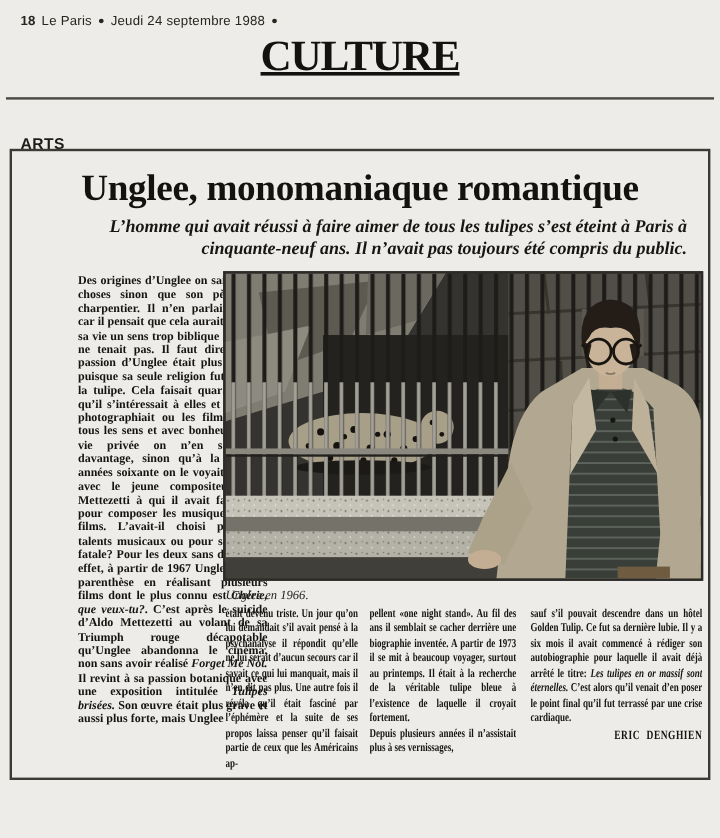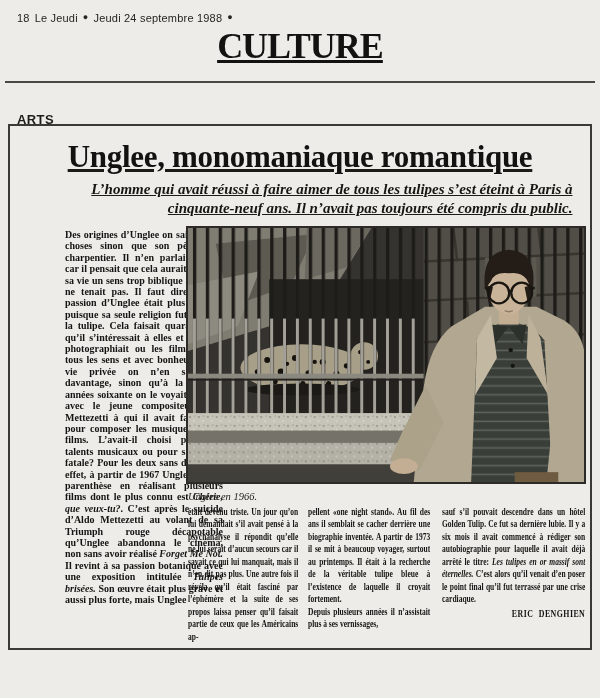--- a/index.html
+++ b/index.html
@@ -8,40 +8,39 @@
     position:relative; width:600px; height:698px;
     background:#edece8; overflow:hidden;
     font-family:"Liberation Serif", serif; color:#1c1b18;
   }
   
   .dateline {
     position:absolute; left:17px; top:12px;
     font-family:"Liberation Sans", sans-serif; font-size:11px; color:#26251f;
     display:flex; align-items:center; gap:5px; letter-spacing:.2px;
   }
-  .dateline .pn { font-weight:normal; }
+  .dateline .pn { font-weight:bold; }
   .dateline .bullet { font-size:9px; line-height:1; position:relative; top:-.5px; }
   .masthead {
     position:absolute; top:25px; left:0; width:100%;
     text-align:center; font-weight:bold; font-size:36px; letter-spacing:-1px;
     color:#131210; font-family:"Liberation Serif", serif;text-decoration:underline;
   }
   .rule-full {
     position:absolute; top:81px; left:5px; width:590px; height:2px; background:#4a4843;
   }
   .rubric {
     position:absolute; top:112px; left:17px;
     font-family:"Liberation Sans", sans-serif; font-weight:bold; font-size:13px;
     letter-spacing:.4px; color:#1e1d19;
   }
   
   .article-box {
     position:absolute; left:8px; top:124px; width:584px; height:526px;
     border:2px solid #3c3a34;
-    text-decoration:underline;
   }
   .headline {
     margin-top:13px; text-align:center;
     font-size:31px; font-weight:bold; letter-spacing:-.3px; color:#131210;
   }
   .standfirst {
     margin:5px auto 0; width:545px; text-align:right;
     font-weight:bold; font-style:italic; font-size:15px; line-height:19px; color:#171613;
   }
   
@@ -72,21 +71,21 @@
     font-style:italic; font-size:10.5px; color:#1f1e1a;
   }
 </style>
 </head>
 <body>
 
 <div class="page">
 
   <div class="dateline">
     <span class="pn">18</span>
-    <span>Le Jeudi</span>
+    <span>Le Paris</span>
     <span class="bullet">●</span>
     <span>Jeudi 24 septembre 1988</span>
     <span class="bullet">●</span>
   </div>
 
   <div class="masthead">CULTURE</div>
   <div class="rule-full"></div>
   <div class="rubric">ARTS</div>
 
   <div class="article-box">

